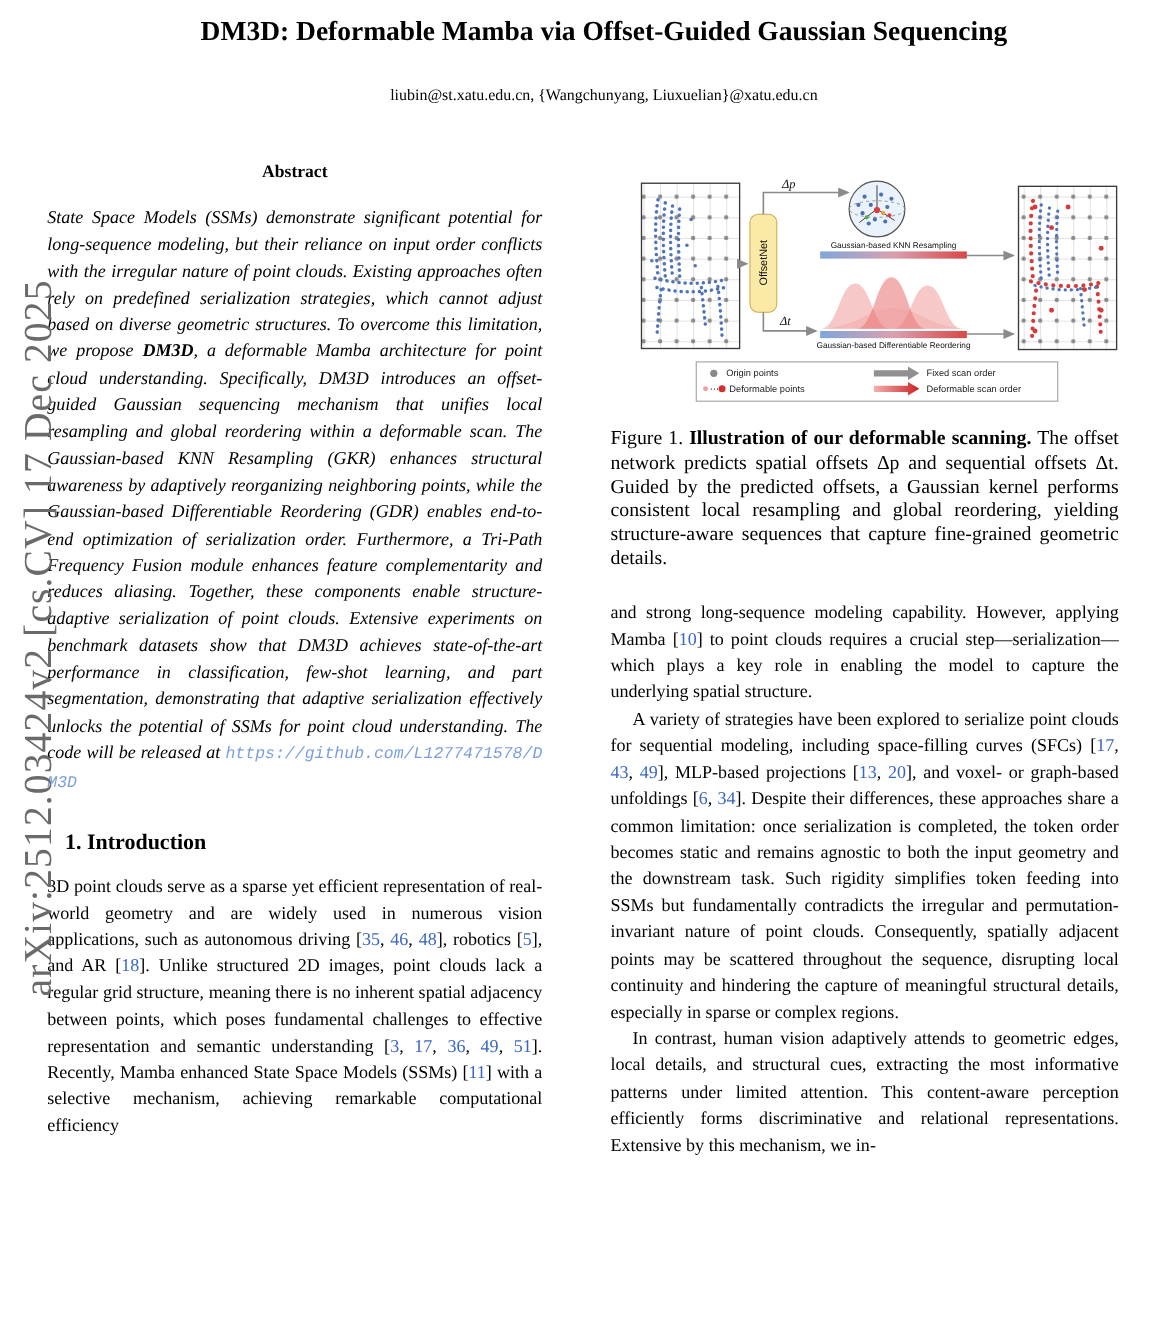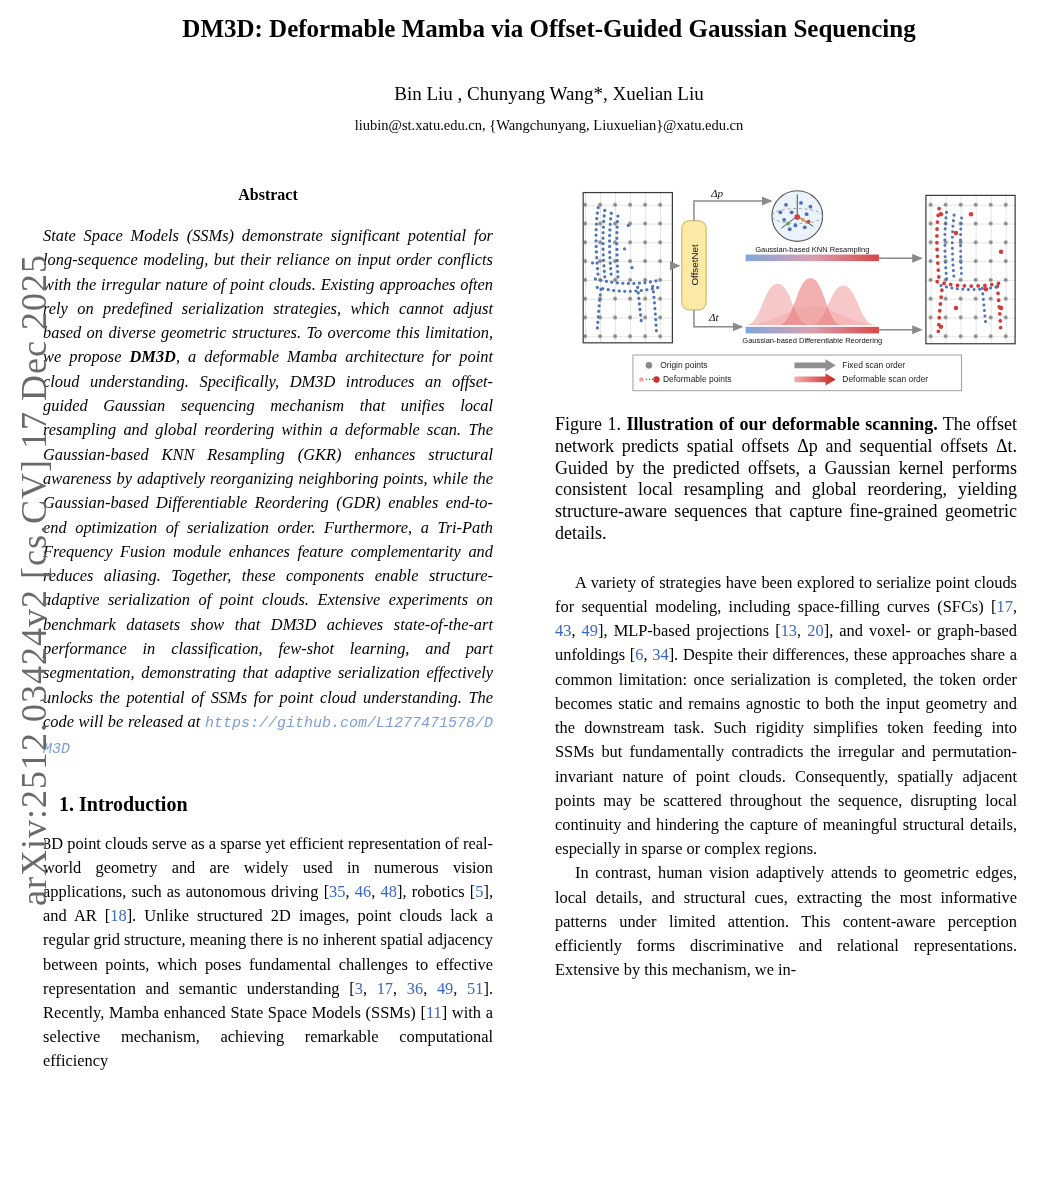--- a/index.html
+++ b/index.html
@@ -31,21 +31,21 @@
 
   .abs-head { text-align:center; font-size:16px; font-weight:bold; margin:0 0 20px 0; }
   .abstract { font-style:italic; text-align:justify; font-size:16.4px; line-height:24.3px; }
   .sec-head { font-size:20px; font-weight:bold; margin:30px 0 16px 16px; }
   .para { margin:0; text-align:justify; font-size:16.4px; line-height:24.2px; }
   .para.indent { text-indent:20px; }
 
   .cite { color:#3a66c4; }
   .url  { color:#7b9fdd; font-family:"Liberation Mono", monospace; font-size:15px; word-break:break-all; }
 
-  .figure-wrap { margin-top:0; }
+  .figure-wrap { margin-top:12px; }
   .figure-svg { width:462px; display:block; }
   .fig-caption { margin-top:14px; font-size:18px; line-height:21.8px; text-align:justify; }
   .right-paras { margin-top:26px; }
 
   
   .figlabel   { font-family:"Liberation Sans", sans-serif; font-size:8px; fill:#111; }
   .legendtext { font-family:"Liberation Sans", sans-serif; font-size:9px; fill:#222; }
   .mathlabel  { font-family:"Liberation Serif", serif; font-style:italic; font-size:12px; fill:#111; }
   .offsetnet-text { font-family:"Liberation Sans", sans-serif; font-size:10.5px; fill:#111; }
   .dotpath-blue { fill:none; stroke:#4f74b8; stroke-width:3.4; stroke-linecap:round; stroke-dasharray:0.1 5.8; }
@@ -60,21 +60,20 @@
 
   <div class="arxiv-banner">arXiv:2512.03424v2  [cs.CV]  17 Dec 2025</div>
 
   <div class="content">
 
     <div class="title">
       <div>DM3D: Deformable Mamba via Offset-Guided Gaussian Sequencing</div>
     </div>
 
     <div class="authors">
-      <div>Bin Liu , Chunyang Wang*, Xuelian Liu</div>
     </div>
 
     <div class="emails">liubin@st.xatu.edu.cn, {Wangchunyang, Liuxuelian}@xatu.edu.cn</div>
 
     <div class="cols">
 
       <div class="col-left">
         <h2 class="abs-head">Abstract</h2>
         <div class="abstract">State Space Models (SSMs) demonstrate significant potential for long-sequence modeling, but their reliance on input order conflicts with the irregular nature of point clouds. Existing approaches often rely on predefined serialization strategies, which cannot adjust based on diverse geometric structures. To overcome this limitation, we propose <b>DM3D</b>, a deformable Mamba architecture for point cloud understanding. Specifically, DM3D introduces an offset-guided Gaussian sequencing mechanism that unifies local resampling and global reordering within a deformable scan. The Gaussian-based KNN Resampling (GKR) enhances structural awareness by adaptively reorganizing neighboring points, while the Gaussian-based Differentiable Reordering (GDR) enables end-to-end optimization of serialization order. Furthermore, a Tri-Path Frequency Fusion module enhances feature complementarity and reduces aliasing. Together, these components enable structure-adaptive serialization of point clouds. Extensive experiments on benchmark datasets show that DM3D achieves state-of-the-art performance in classification, few-shot learning, and part segmentation, demonstrating that adaptive serialization effectively unlocks the potential of SSMs for point cloud understanding. The code will be released at <span class="url">https://github.com/L1277471578/DM3D</span></div>
         <h2 class="sec-head">1. Introduction</h2>
@@ -217,20 +216,21 @@
               <text class="legendtext" x="115" y="209">Deformable points</text>
               <path d="M255 203 H288 V199.5 L299 206 L288 212.5 V209 H255 Z" fill="url(#redGrad)"></path>
               <text class="legendtext" x="306" y="209">Deformable scan order</text>
             </g>
           </svg>
 
           <div class="fig-caption">Figure 1. <b>Illustration of our deformable scanning.</b> The offset network predicts spatial offsets Δp and sequential offsets Δt. Guided by the predicted offsets, a Gaussian kernel performs consistent local resampling and global reordering, yielding structure-aware sequences that capture fine-grained geometric details.</div>
         </div>
 
         <div class="right-paras">
+          <p class="para">and strong long-sequence modeling capability. However, applying Mamba [<span class="cite">10</span>] to point clouds requires a crucial step—serialization—which plays a key role in enabling the model to capture the underlying spatial structure.</p>
           <p class="para indent">A variety of strategies have been explored to serialize point clouds for sequential modeling, including space-filling curves (SFCs) [<span class="cite">17</span>, <span class="cite">43</span>, <span class="cite">49</span>], MLP-based projections [<span class="cite">13</span>, <span class="cite">20</span>], and voxel- or graph-based unfoldings [<span class="cite">6</span>, <span class="cite">34</span>]. Despite their differences, these approaches share a common limitation: once serialization is completed, the token order becomes static and remains agnostic to both the input geometry and the downstream task. Such rigidity simplifies token feeding into SSMs but fundamentally contradicts the irregular and permutation-invariant nature of point clouds. Consequently, spatially adjacent points may be scattered throughout the sequence, disrupting local continuity and hindering the capture of meaningful structural details, especially in sparse or complex regions.</p>
           <p class="para indent">In contrast, human vision adaptively attends to geometric edges, local details, and structural cues, extracting the most informative patterns under limited attention. This content-aware perception efficiently forms discriminative and relational representations. Extensive by this mechanism, we in-</p>
         </div>
 
       </div>
     </div>
   </div>
 </div>
 
 </body></html>

